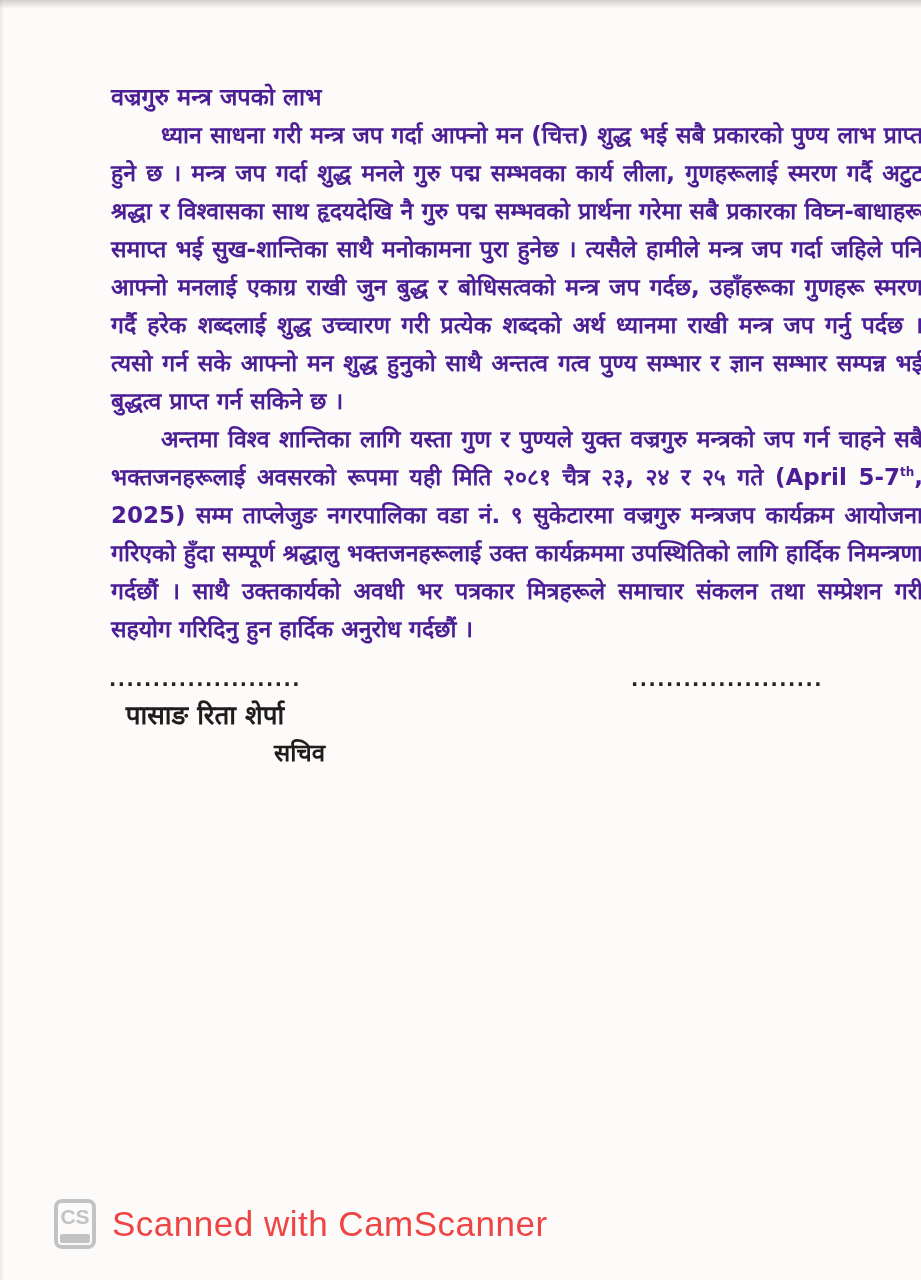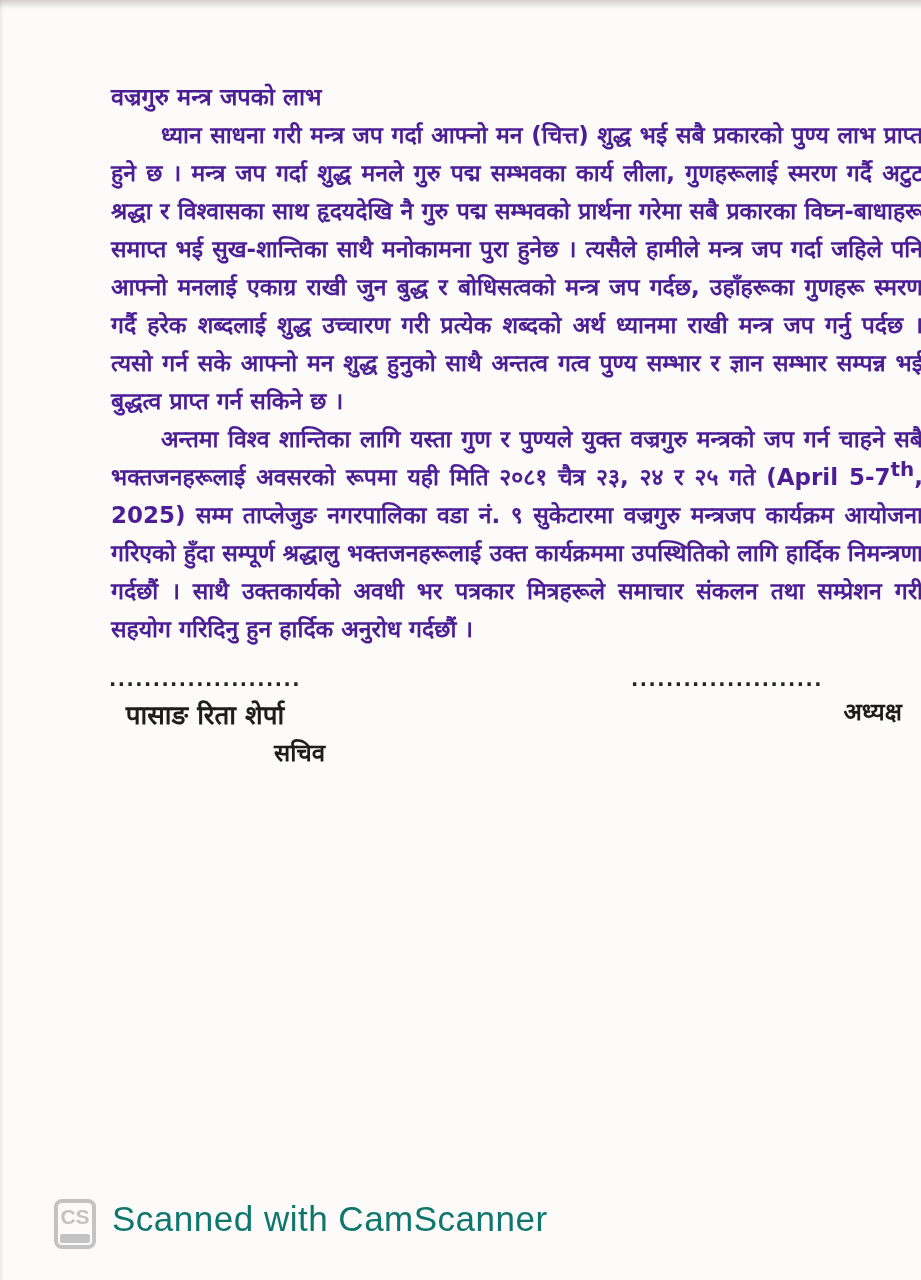--- a/index.html
+++ b/index.html
@@ -45,21 +45,21 @@
     font-weight: 700;
     margin: 0;
     text-align: left;
     line-height: 38px;
   }
   .content p {
     margin: 0;
     text-indent: 50px;
   }
   .content sup {
-    font-size: 20px;
+    font-size: 12px;
     line-height: 0;
   }
 
   .signature-row {
     position: absolute;
     top: 668px;
     left: 0;
     width: 100%;
     color: #1f1c1c;
   }
@@ -87,21 +87,21 @@
     margin-top: 7px;
     line-height: 30px;
     text-align: right;
   }
 
   .footer {
     position: absolute;
     left: 54px;
     top: 1199px;
     display: flex;
-    align-items: flex-start;
+    align-items: center;
     gap: 16px;
     color: #c4c3c3;
   }
   .cs-logo {
     width: 42px;
     height: 50px;
     border: 4px solid #c4c3c3;
     border-radius: 8px;
     box-sizing: border-box;
     position: relative;
@@ -121,21 +121,21 @@
     left: 2px; right: 2px; bottom: 2px;
     height: 9px;
     background: #c4c3c3;
     border-radius: 2px;
   }
   .footer-text {
     font-size: 35px;
     font-weight: 400;
     font-family: "Liberation Sans", sans-serif;
     letter-spacing: 0.5px;
-    color: #0f766e;
+    color: #ef4444;
   }
 </style>
 </head>
 <body>
 
 <div class="scan-edge-top"></div>
 <div class="scan-edge-left"></div>
 
 <div class="content">
   <h1 class="doc-heading">वज्रगुरु मन्त्र जपको लाभ</h1>
@@ -144,21 +144,20 @@
 </div>
 
 <div class="signature-row">
   <div class="sig-block left">
     <div class="sig-dots">......................</div>
     <div class="sig-name">पासाङ रिता शेर्पा</div>
     <div class="sig-title">सचिव</div>
   </div>
   <div class="sig-block right">
     <div class="sig-dots">......................</div>
-    <div class="sig-title">अध्यक्ष</div>
   </div>
 </div>
 
 <div class="footer">
   <div class="cs-logo">
     <span class="cs-logo-text">CS</span>
     <span class="cs-logo-bar"></span>
   </div>
   <div class="footer-text">Scanned with CamScanner</div>
 </div>

